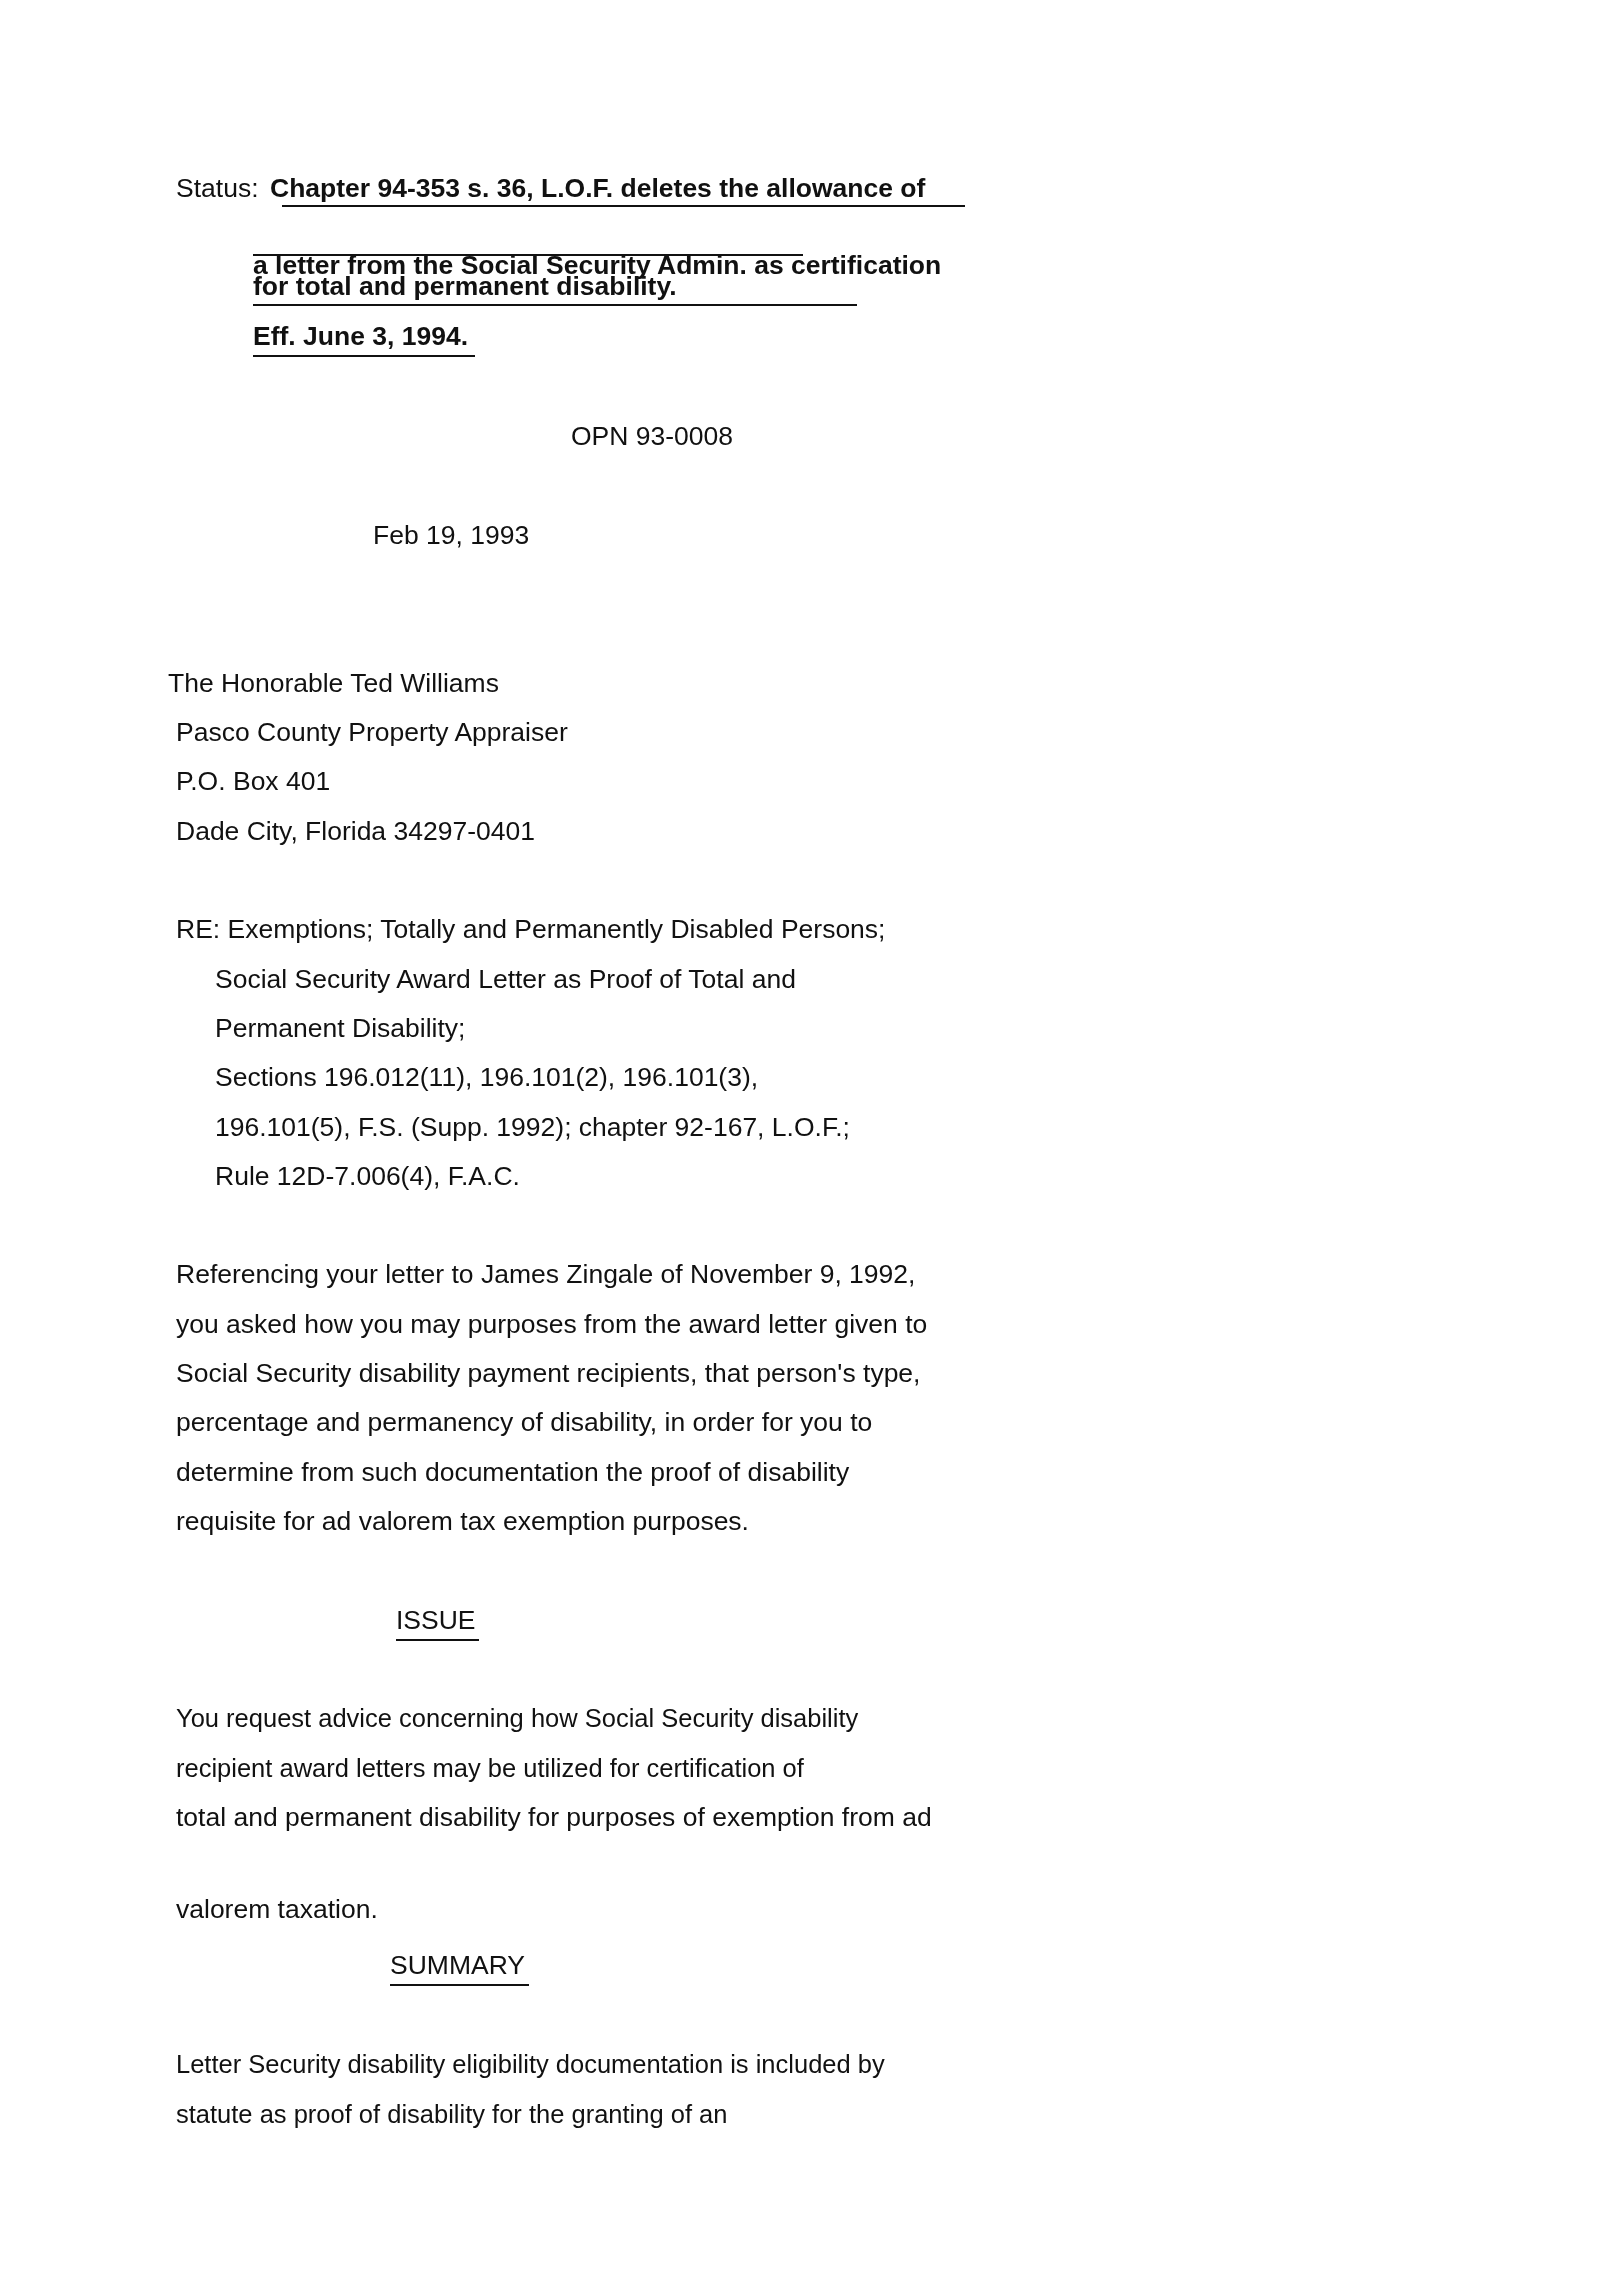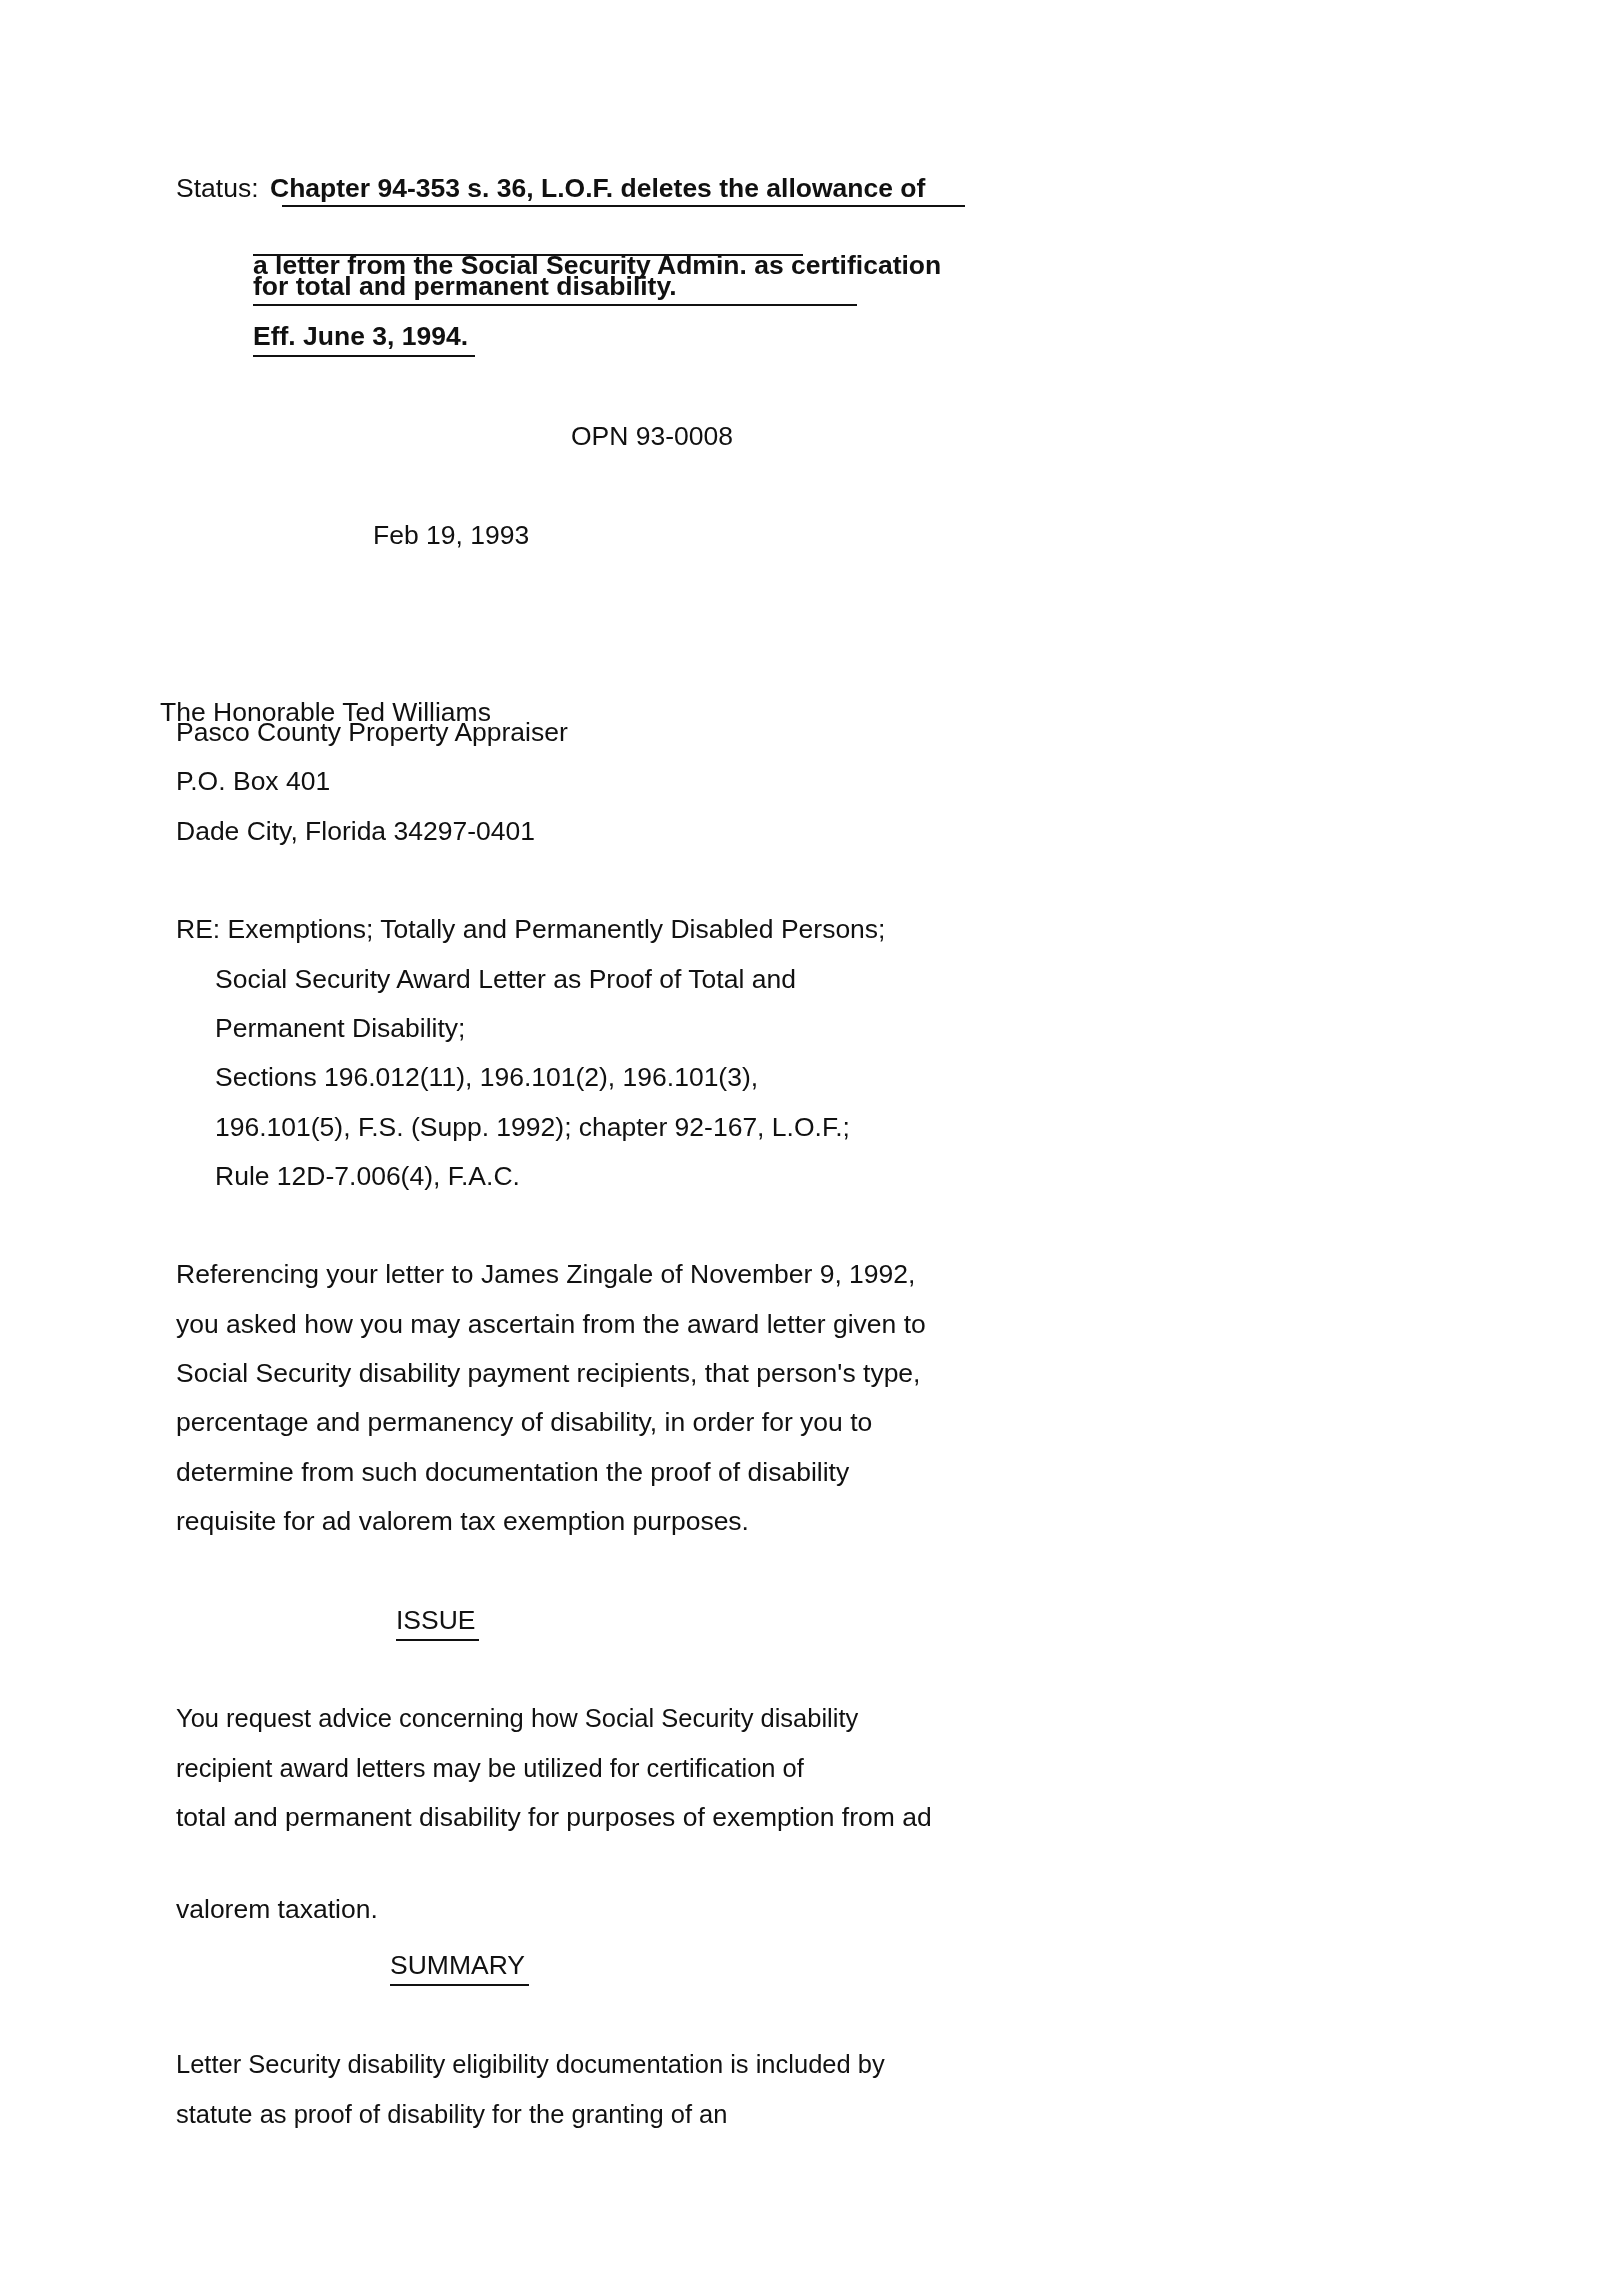--- a/index.html
+++ b/index.html
@@ -22,34 +22,34 @@
 <div class="ln b" style="left:253px; top:271px;text-align:right;">for total and permanent disability.</div>
 <div class="rule" style="left:253px; top:304px; width:604px;"></div>
 
 <div class="ln b" style="left:253px; top:321px;">Eff. June 3, 1994.</div>
 <div class="rule" style="left:253px; top:355px; width:222px;"></div>
 
 <div class="ln" style="left:571px; top:421px;">OPN 93-0008</div>
 
 <div class="ln" style="left:373px; top:520px;">Feb 19, 1993</div>
 
-<div class="ln" style="left:160px; top:668px;margin-top:29px;">The Honorable Ted Williams</div>
+<div class="ln" style="left:168px; top:668px;">The Honorable Ted Williams</div>
 <div class="ln" style="left:176px; top:717px;">Pasco County Property Appraiser</div>
 <div class="ln" style="left:176px; top:766px;">P.O. Box 401</div>
 <div class="ln" style="left:176px; top:816px;">Dade City, Florida 34297-0401</div>
 
 <div class="ln" style="left:176px; top:914px;">RE: Exemptions; Totally and Permanently Disabled Persons;</div>
 <div class="ln" style="left:215px; top:964px;">Social Security Award Letter as Proof of Total and</div>
 <div class="ln" style="left:215px; top:1013px;">Permanent Disability;</div>
 <div class="ln" style="left:215px; top:1062px;">Sections 196.012(11), 196.101(2), 196.101(3),</div>
 <div class="ln" style="left:215px; top:1112px;">196.101(5), F.S. (Supp. 1992); chapter 92-167, L.O.F.;</div>
 <div class="ln" style="left:215px; top:1161px;">Rule 12D-7.006(4), F.A.C.</div>
 
 <div class="ln" style="left:176px; top:1259px;">Referencing your letter to James Zingale of November 9, 1992,</div>
-<div class="ln" style="left:176px; top:1309px;">you asked how you may ascertain from the award letter given to</div>
+<div class="ln" style="left:176px; top:1309px;">you asked how you may purposes from the award letter given to</div>
 <div class="ln" style="left:176px; top:1358px;">Social Security disability payment recipients, that person's type,</div>
 <div class="ln" style="left:176px; top:1407px;">percentage and permanency of disability, in order for you to</div>
 <div class="ln" style="left:176px; top:1457px;">determine from such documentation the proof of disability</div>
 <div class="ln" style="left:176px; top:1506px;">requisite for ad valorem tax exemption purposes.</div>
 
 <div class="ln" style="left:396px; top:1605px;">ISSUE</div>
 <div class="rule" style="left:396px; top:1639px; width:83px;"></div>
 
 <div class="ln" style="left:176px; top:1703px; font-size:25.5px;">You request advice concerning how Social Security disability</div>
 <div class="ln" style="left:176px; top:1753px; font-size:25.5px;">recipient award letters may be utilized for certification of</div>

